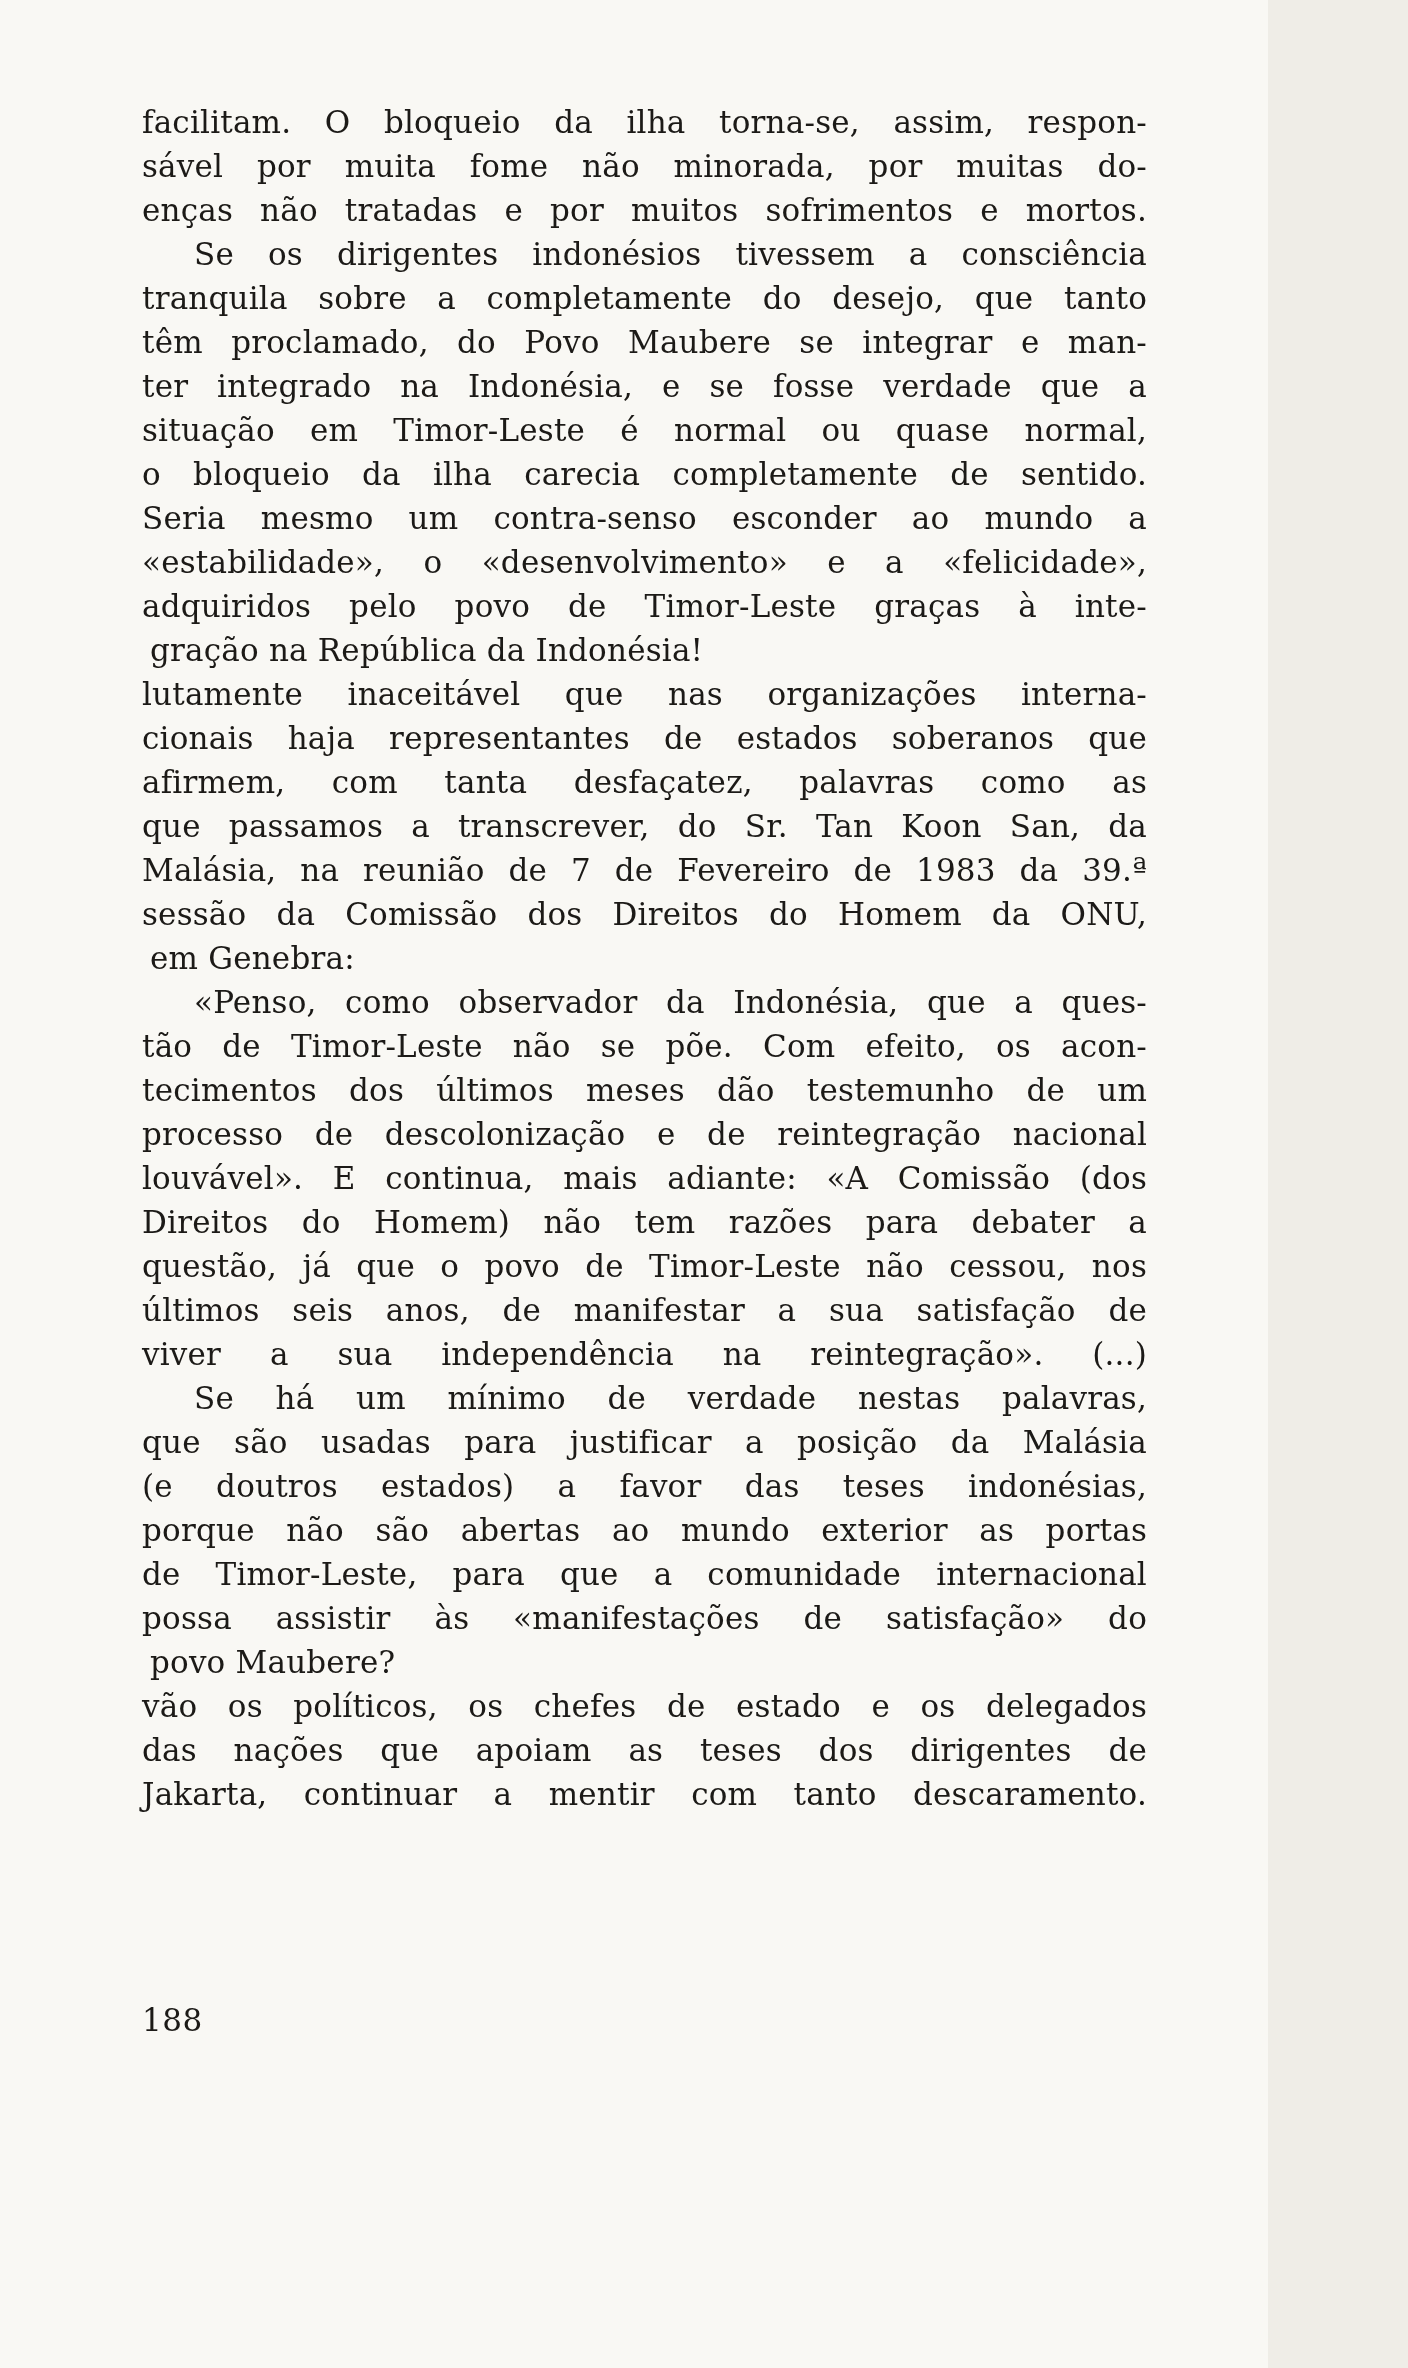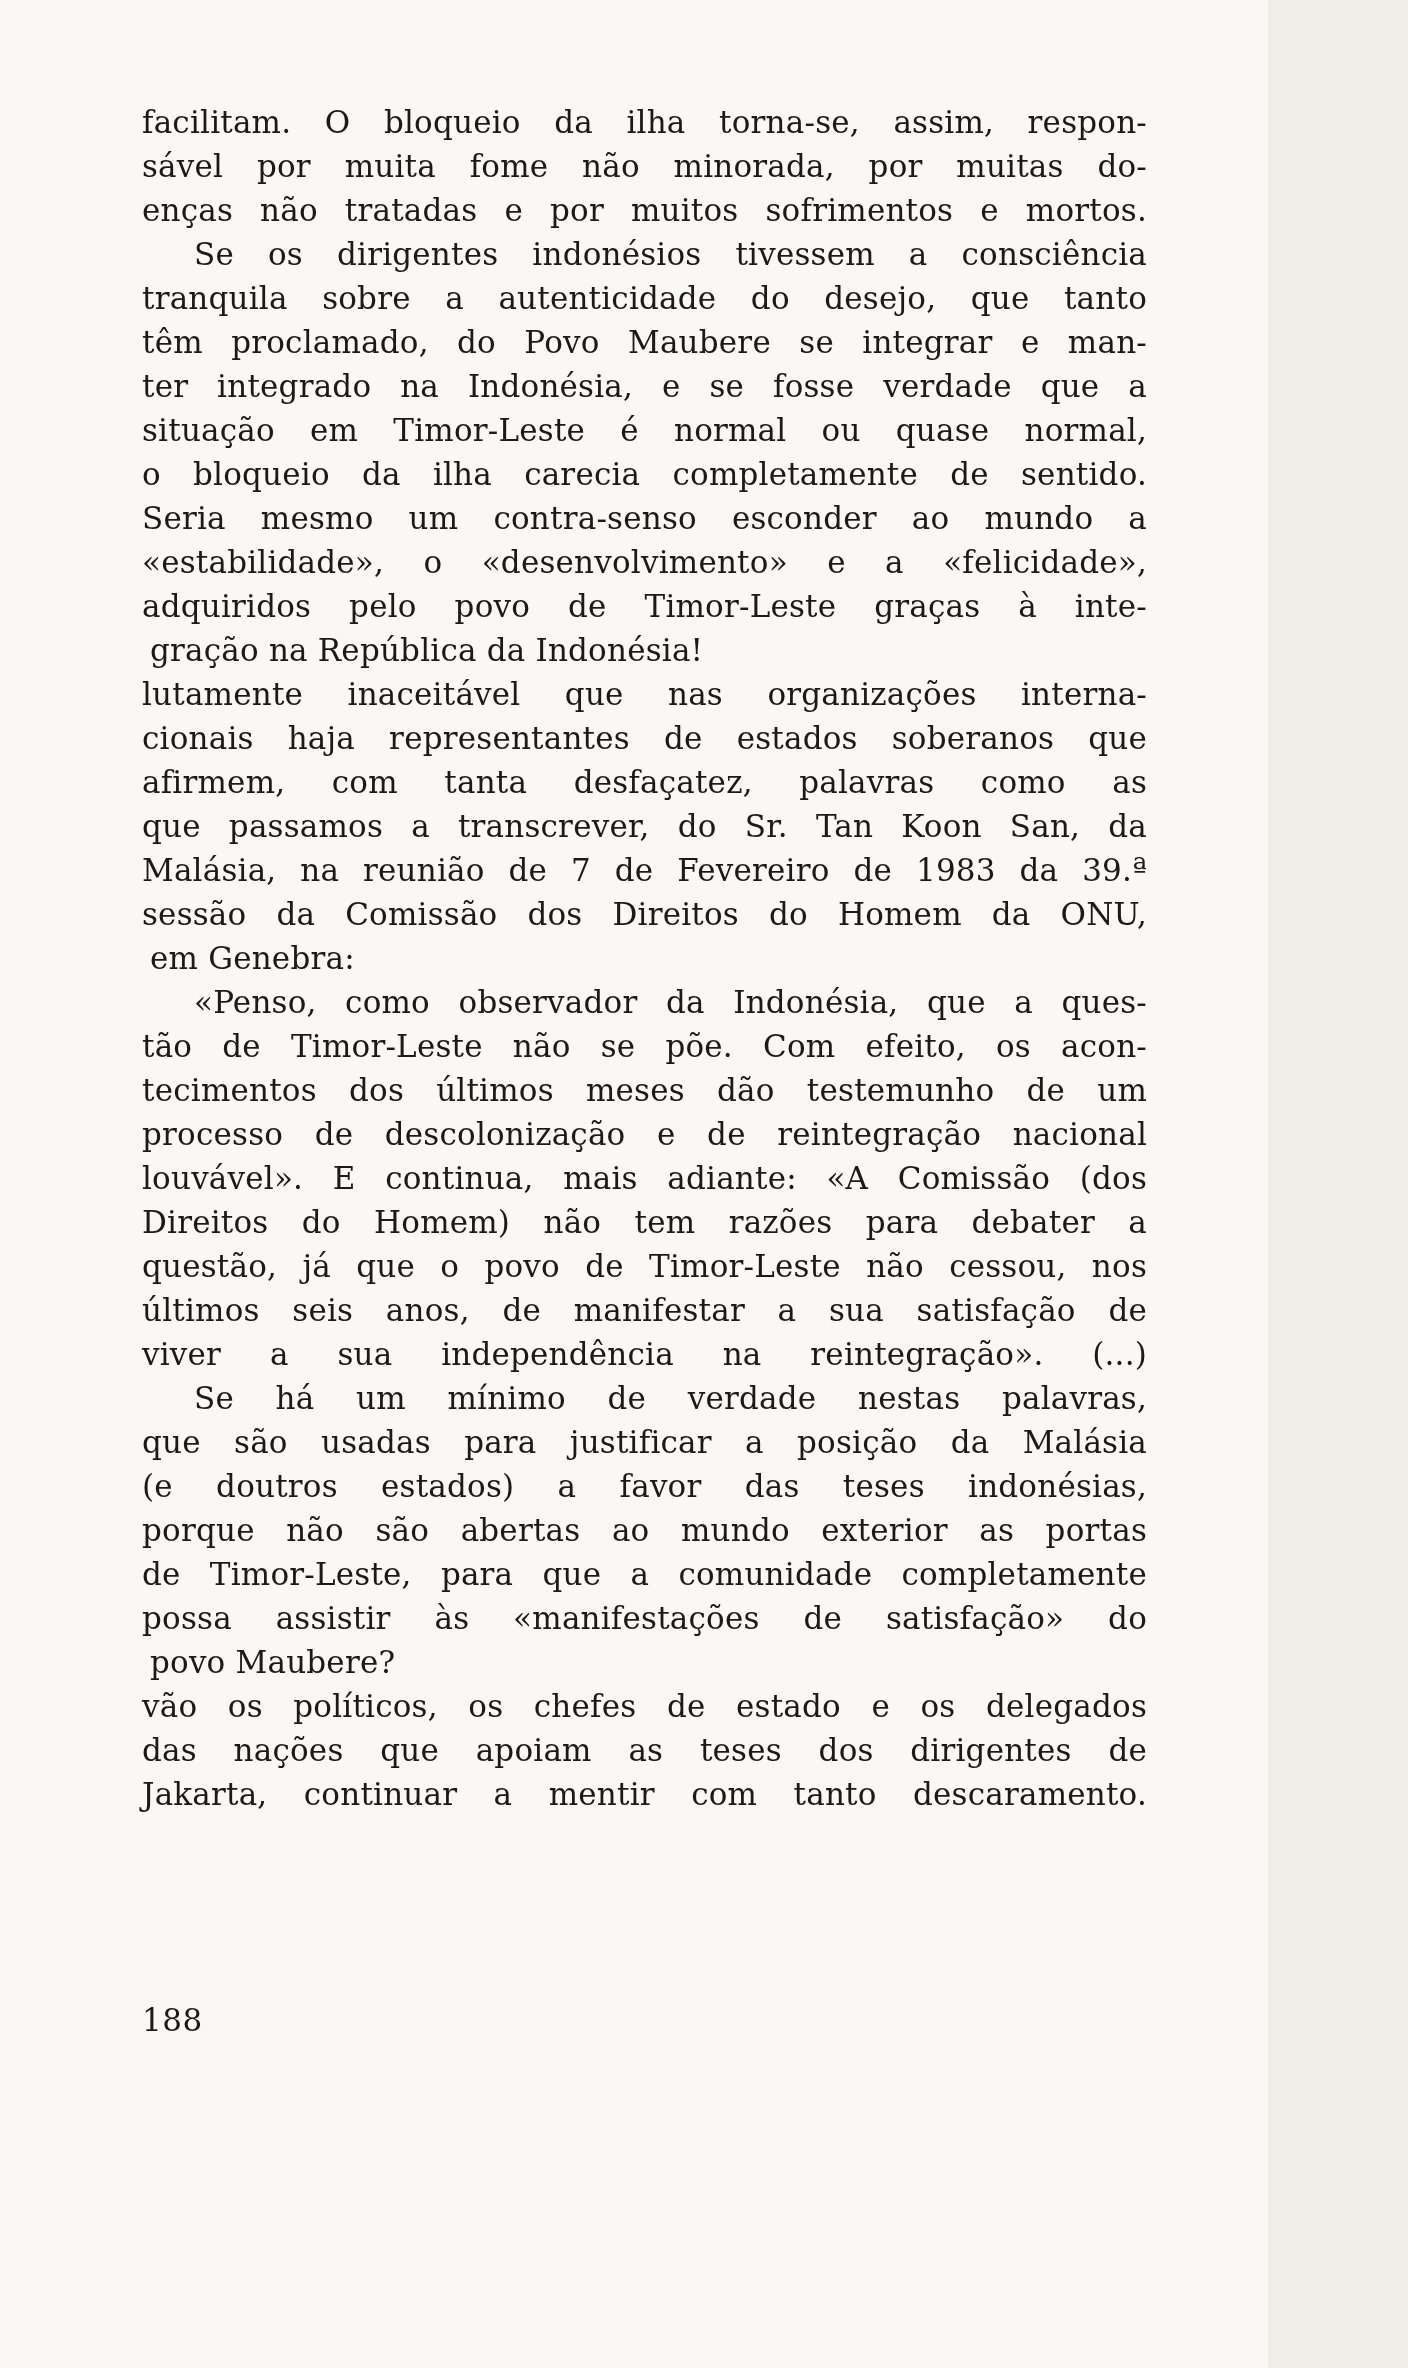--- a/index.html
+++ b/index.html
@@ -57,21 +57,21 @@
 
 <div class="scan-page">
   <div class="text-block" id="text-block">
       <div class="paragraph">
         <div class="line">facilitam. O bloqueio da ilha torna-se, assim, respon-</div>
         <div class="line">sável por muita fome não minorada, por muitas do-</div>
         <div class="line">enças não tratadas e por muitos sofrimentos e mortos.</div>
       </div>
       <div class="paragraph">
         <div class="line line-indent">Se os dirigentes indonésios tivessem a consciência</div>
-        <div class="line">tranquila sobre a autenticidade do desejo, que tanto</div>
+        <div class="line">tranquila sobre a completamente do desejo, que tanto</div>
         <div class="line">têm proclamado, do Povo Maubere se integrar e man-</div>
         <div class="line">ter integrado na Indonésia, e se fosse verdade que a</div>
         <div class="line">situação em Timor-Leste é normal ou quase normal,</div>
         <div class="line">o bloqueio da ilha carecia completamente de sentido.</div>
         <div class="line">Seria mesmo um contra-senso esconder ao mundo a</div>
         <div class="line">«estabilidade», o «desenvolvimento» e a «felicidade»,</div>
         <div class="line">adquiridos pelo povo de Timor-Leste graças à inte-</div>
         <div class="line line-flush">gração na República da Indonésia!</div>
       </div>
       <div class="paragraph">
@@ -92,21 +92,21 @@
         <div class="line">Direitos do Homem) não tem razões para debater a</div>
         <div class="line">questão, já que o povo de Timor-Leste não cessou, nos</div>
         <div class="line">últimos seis anos, de manifestar a sua satisfação de</div>
         <div class="line">viver a sua independência na reintegração». (...)</div>
       </div>
       <div class="paragraph">
         <div class="line line-indent">Se há um mínimo de verdade nestas palavras,</div>
         <div class="line">que são usadas para justificar a posição da Malásia</div>
         <div class="line">(e doutros estados) a favor das teses indonésias,</div>
         <div class="line">porque não são abertas ao mundo exterior as portas</div>
-        <div class="line">de Timor-Leste, para que a comunidade completamente</div>
+        <div class="line">de Timor-Leste, para que a comunidade internacional</div>
         <div class="line">possa assistir às «manifestações de satisfação» do</div>
         <div class="line line-flush">povo Maubere?</div>
       </div>
       <div class="paragraph">
         <div class="line">vão os políticos, os chefes de estado e os delegados</div>
         <div class="line">das nações que apoiam as teses dos dirigentes de</div>
         <div class="line">Jakarta, continuar a mentir com tanto descaramento.</div>
       </div>
     </div>
   <div class="page-number">188</div>

